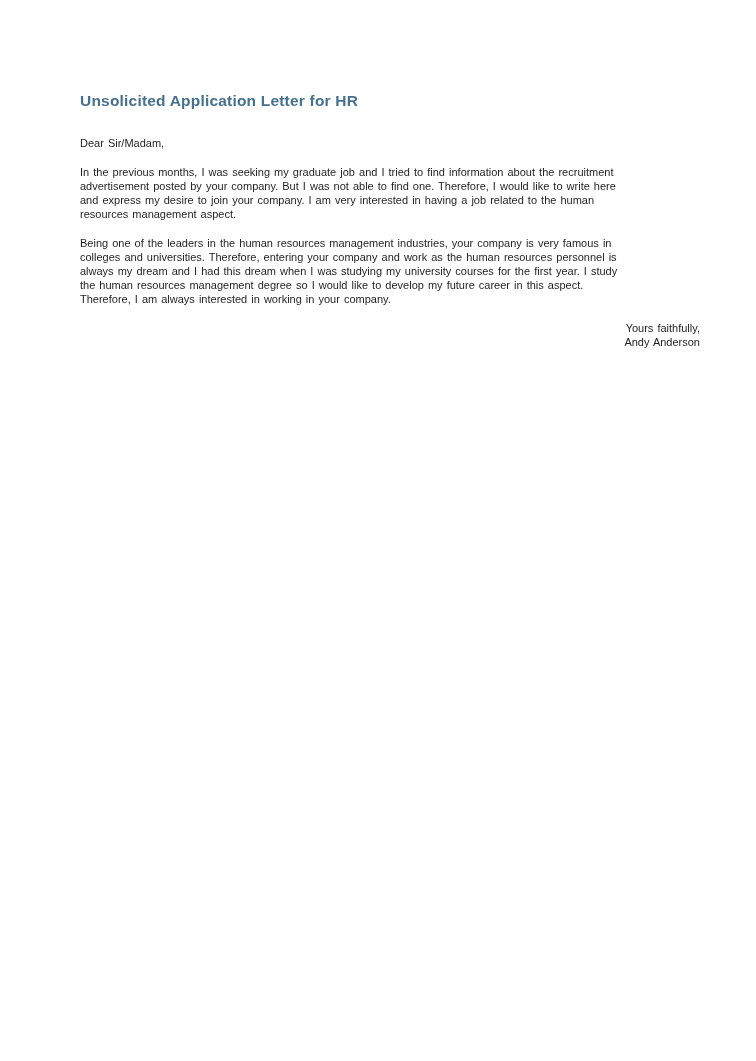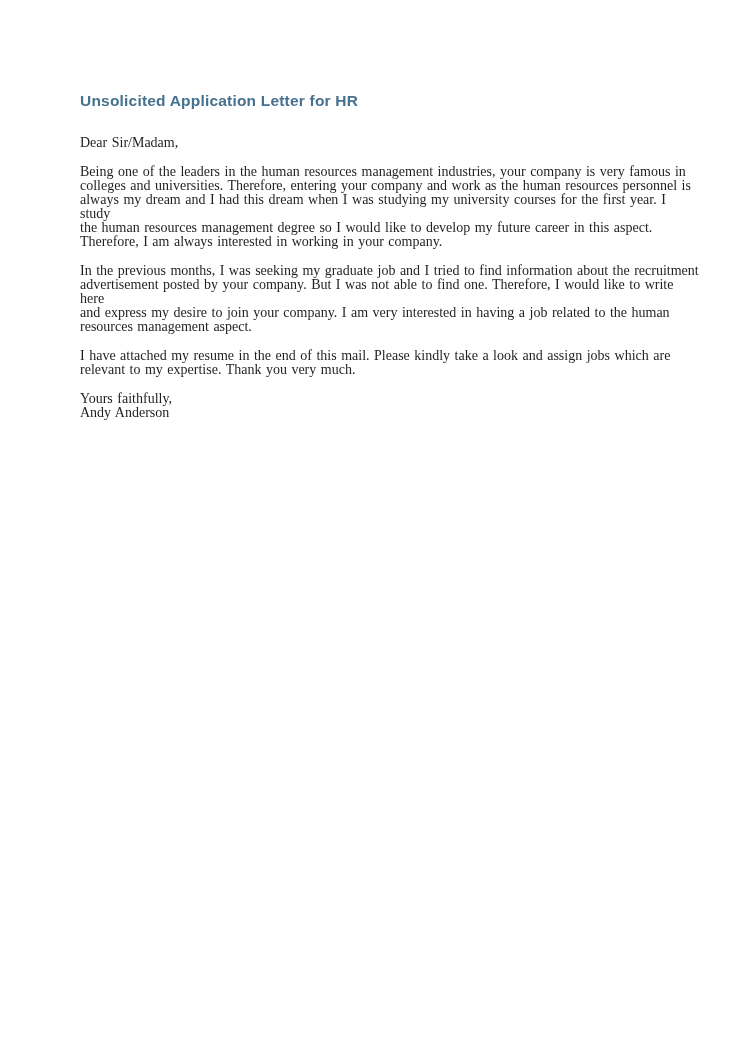--- a/index.html
+++ b/index.html
@@ -22,51 +22,49 @@
     font-size: 15.5px;
     font-weight: bold;
     color: #46718f;
     letter-spacing: 0.2px;
   }
   .letter-body {
     width: 620px;
   }
   .para {
     margin: 0 0 15px 0;
-    font-size: 14px;
+    font-size: 11px;
     line-height: 14px;
     white-space: pre-line;
     word-spacing: 1px;
-    font-family: Liberation Serif, serif;
   }
   .closing {
     margin-top: 10px;
+    text-align: right;
   }
 </style>
 </head>
 <body>
 
 <div class="page">
   <h1 class="doc-title">Unsolicited Application Letter for HR</h1>
 
   <div class="letter-body">
     <p class="para">Dear Sir/Madam,</p>
 
 
+    <p class="para">In the previous months, I was seeking my graduate job and I tried to find information about the recruitment
+advertisement posted by your company. But I was not able to find one. Therefore, I would like to write here
+and express my desire to join your company. I am very interested in having a job related to the human
+resources management aspect.</p>
+
     <p class="para">Being one of the leaders in the human resources management industries, your company is very famous in
 colleges and universities. Therefore, entering your company and work as the human resources personnel is
 always my dream and I had this dream when I was studying my university courses for the first year. I study
 the human resources management degree so I would like to develop my future career in this aspect.
 Therefore, I am always interested in working in your company.</p>
 
-    <p class="para">In the previous months, I was seeking my graduate job and I tried to find information about the recruitment
-advertisement posted by your company. But I was not able to find one. Therefore, I would like to write here
-and express my desire to join your company. I am very interested in having a job related to the human
-resources management aspect.</p>
 
-
-    <p class="para">I have attached my resume in the end of this mail. Please kindly take a look and assign jobs which are
-relevant to my expertise. Thank you very much.</p>
 
     <p class="para closing">Yours faithfully,
 Andy Anderson</p>
   </div>
 </div>
 
 </body></html>

